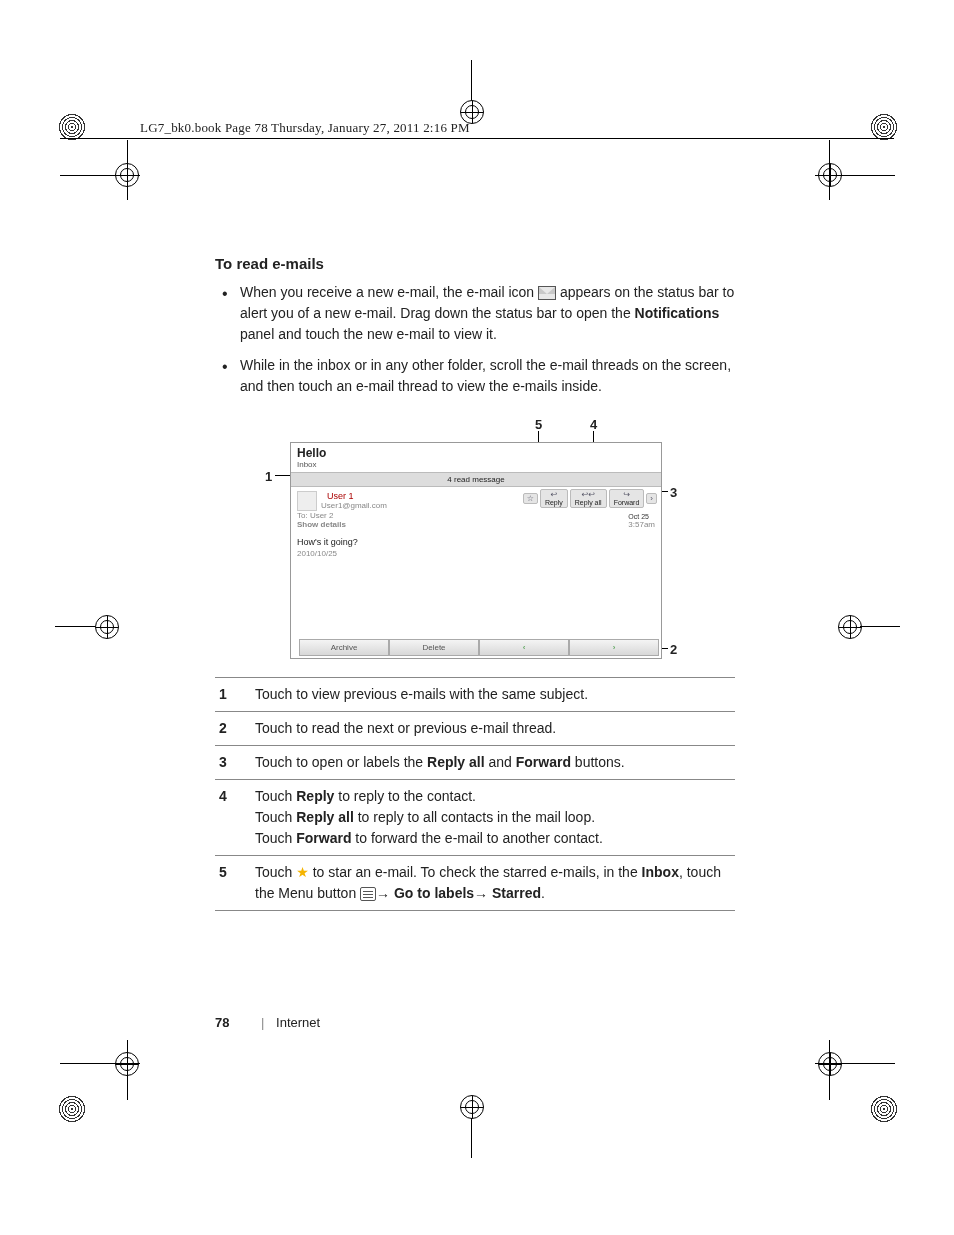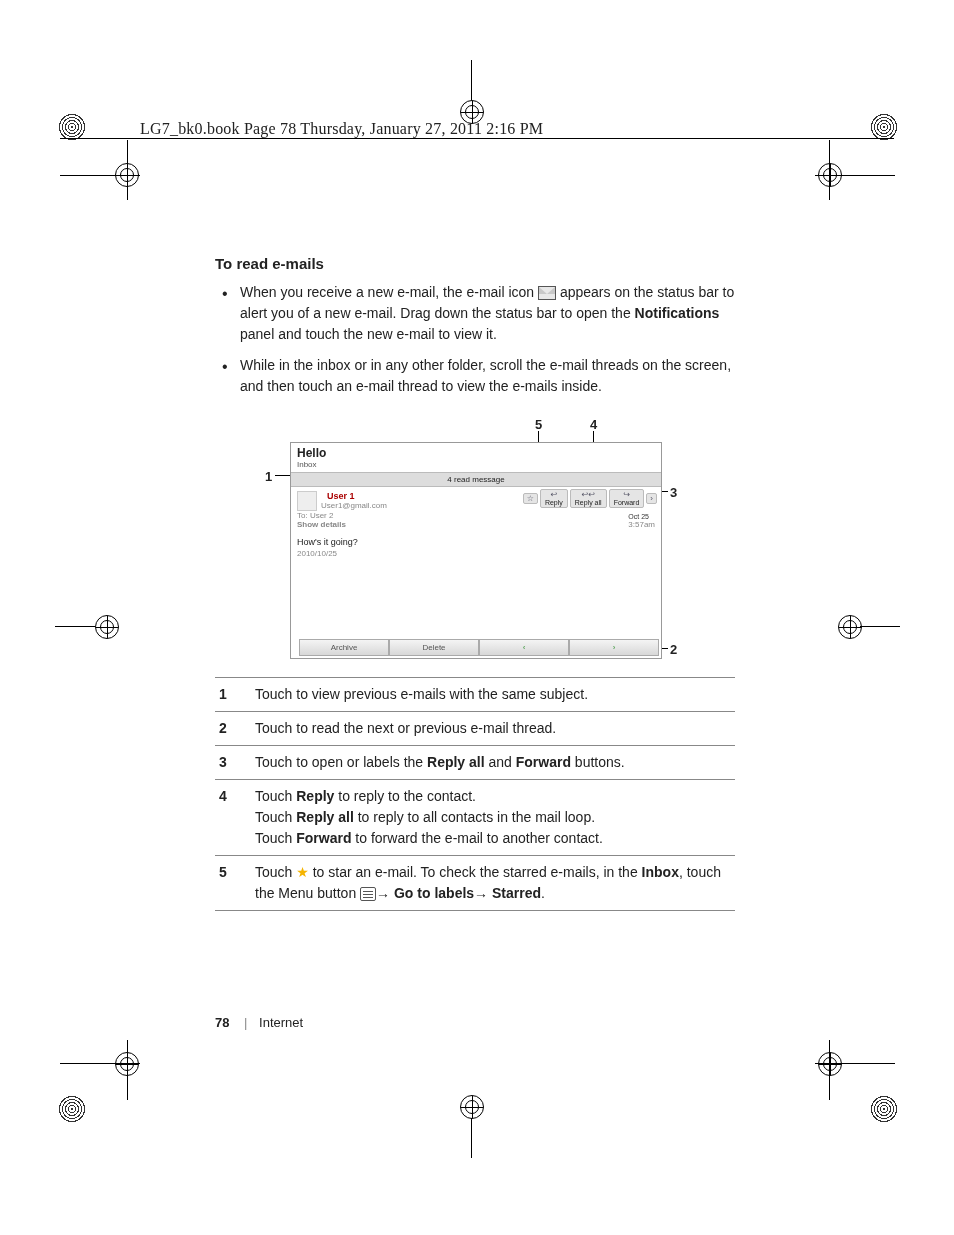--- a/index.html
+++ b/index.html
@@ -172,21 +172,21 @@
     padding: 4px 6px;
     position: relative;
   }
   .screen .avatar {
     width: 18px; height: 18px;
     background: #eee;
     border: 1px solid #ccc;
     float: left;
     margin-right: 4px;
   }
-  .screen .user1 { color: #a00; font-weight: bold; font-size:9px;padding-left:30px;}
+  .screen .user1 { color: #a00; font-weight: normal; font-size:9px;padding-left:30px;}
   .screen .grey { color: #888; font-size: 8px; }
   .screen .actions {
     position: absolute;
     right: 4px;
     top: 2px;
     display: flex;
     gap: 2px;
     align-items: center;
   }
   .screen .actbtn {
@@ -262,29 +262,29 @@
     font-weight: bold;
   }
 
   
   .page-footer {
     position: absolute;
     left: 215px;
     top: 1015px;
     font-size: 13px;
   }
-  .page-footer .pn { font-weight: bold; margin-right: 3px;}
+  .page-footer .pn { font-weight: bold; margin-right: 20px;}
   .page-footer .sep { color: #888; margin: 0 8px;}
 
   
   .doc-header {
     position: absolute;
     left: 140px;
     top: 120px;
-    font-size: 16px;
+    font-size: 13px;
     font-family: "Times New Roman", serif;
     letter-spacing: .2px;
   }
   .doc-header-rule{
     position:absolute;
     left:60px;
     right:60px;
     top:138px;
     height:1px;
     background:#000;

